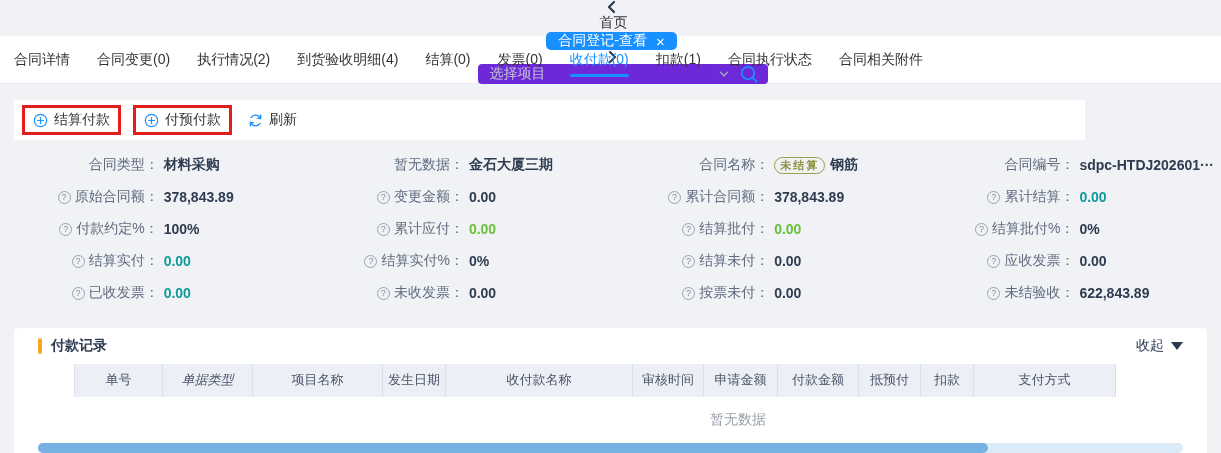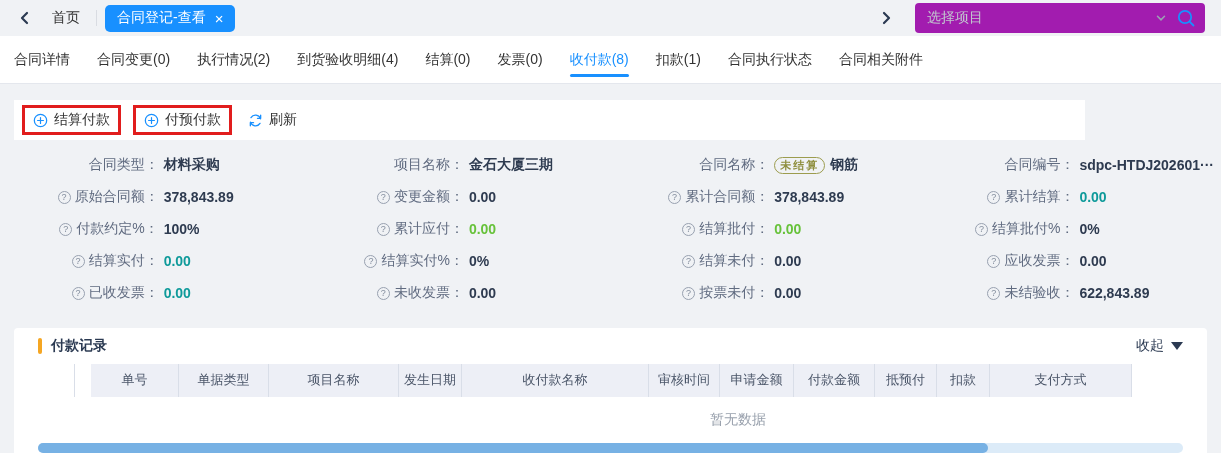--- a/index.html
+++ b/index.html
@@ -1,28 +1,28 @@
 <!DOCTYPE html>
 <html><head>
 <meta charset="utf-8">
 <style>
   * { margin:0; padding:0; box-sizing:border-box; }
   html,body { width:1221px; height:453px; overflow:hidden; }
   body { font-family:"Liberation Sans","DejaVu Sans",sans-serif; background:#f0f2f5; color:#333; }
 
   
-  .topbar { height:36px; display:flex; align-items:center; padding:0 16px 0 18px; }
+  .topbar { height:36px; display:flex; align-items:center; padding:0 16px 0 18px;flex-direction:column; }
   .nav-chevron { display:flex; align-items:center; color:#2b3a52; cursor:pointer; }
   .nav-chevron svg { width:14px; height:14px; }
   .home-tab { font-size:14px; color:#333; margin:0 16px 0 20px; cursor:pointer; }
   .vdiv { width:1px; height:16px; background:#d9dce2; margin-right:8px; }
   .doc-tab { background:#1890ff; color:#fff; border-radius:5px; height:27px; display:inline-flex; align-items:center; padding:0 12px; font-size:14px; gap:9px; cursor:pointer; }
   .doc-tab .close { font-size:15px; line-height:1; cursor:pointer; }
   .spacer { flex:1; }
-  .project-select { width:290px; height:30px; background:#a21caf; border-radius:4px; display:flex; align-items:center; padding:0 9px 0 12px; margin-left:22px; gap:9px; cursor:pointer; }
+  .project-select { width:290px; height:30px; background:#6d28d9; border-radius:4px; display:flex; align-items:center; padding:0 9px 0 12px; margin-left:22px; gap:9px; cursor:pointer; }
   .placeholder { flex:1; color:#c2c7cf; font-size:14px; }
   .sel-chevron { color:#9aa3b2; display:flex; }
   .sel-chevron svg { width:12px; height:12px; }
   .search-ic { color:#1890ff; display:flex; }
   .search-ic svg { width:20px; height:20px; }
 
   
   .tabs { background:#fff; height:48px; display:flex; align-items:center; padding:0 14px; gap:27px; border-bottom:1px solid #e4e7ed; }
   .tab { font-size:14px; color:#333; position:relative; height:100%; display:flex; align-items:center; cursor:pointer; white-space:nowrap;text-align:center; }
   .tab.active { color:#1890ff; }
@@ -100,21 +100,21 @@
   </span>
 </header>
 
 <nav class="tabs">
     <div class="tab">合同详情</div>
     <div class="tab">合同变更(0)</div>
     <div class="tab">执行情况(2)</div>
     <div class="tab">到货验收明细(4)</div>
     <div class="tab">结算(0)</div>
     <div class="tab">发票(0)</div>
-    <div class="tab active">收付款(8)</div>
+    <div class="tab active">收付款(0)</div>
     <div class="tab">扣款(1)</div>
     <div class="tab">合同执行状态</div>
     <div class="tab">合同相关附件</div>
   </nav>
 
 <div class="toolbar">
     <span class="anno">
       <button class="tb-btn">
         <span class="tb-ic">
           <svg class="ic" viewBox="0 0 16 16" fill="none" stroke="currentColor" stroke-width="1.3" stroke-linecap="round">
@@ -151,21 +151,21 @@
 
 <section class="summary">
     <div class="cell">
       <span class="lab">
         <span>合同类型：</span>
       </span>
       <span class="val dark">材料采购</span>
     </div>
     <div class="cell">
       <span class="lab">
-        <span>项目名称：</span>
+        <span>暂无数据：</span>
       </span>
       <span class="val dark">金石大厦三期</span>
     </div>
     <div class="cell">
       <span class="lab">
         <span>合同名称：</span>
       </span>
       <span class="val dark"><span class="badge">未结算</span>钢筋</span>
     </div>
     <div class="cell">
@@ -293,22 +293,22 @@
     <span class="orange-bar"></span>
     <span class="card-title">付款记录</span>
     <span class="collapse">
       <span>收起</span>
       <span class="tri"></span>
     </span>
   </div>
   <div class="table-wrap">
     <div class="thead">
         <div class="th gutter" style="width: 37px;"></div>
-        <div class="th" style="width: 88px; margin-left: 16px;">单号</div>
-        <div class="th" style="width: 90px;">单据类型</div>
+        <div class="th" style="width: 88px;">单号</div>
+        <div class="th" style="width: 90px; font-style: italic;">单据类型</div>
         <div class="th" style="width: 130px;">项目名称</div>
         <div class="th" style="width: 63px;">发生日期</div>
         <div class="th" style="width: 187px;">收付款名称</div>
         <div class="th" style="width: 71px;">审核时间</div>
         <div class="th" style="width: 74px;">申请金额</div>
         <div class="th" style="width: 81px;">付款金额</div>
         <div class="th" style="width: 62px;">抵预付</div>
         <div class="th" style="width: 53px;">扣款</div>
         <div class="th" style="width: 142px;">支付方式</div>
       </div>

